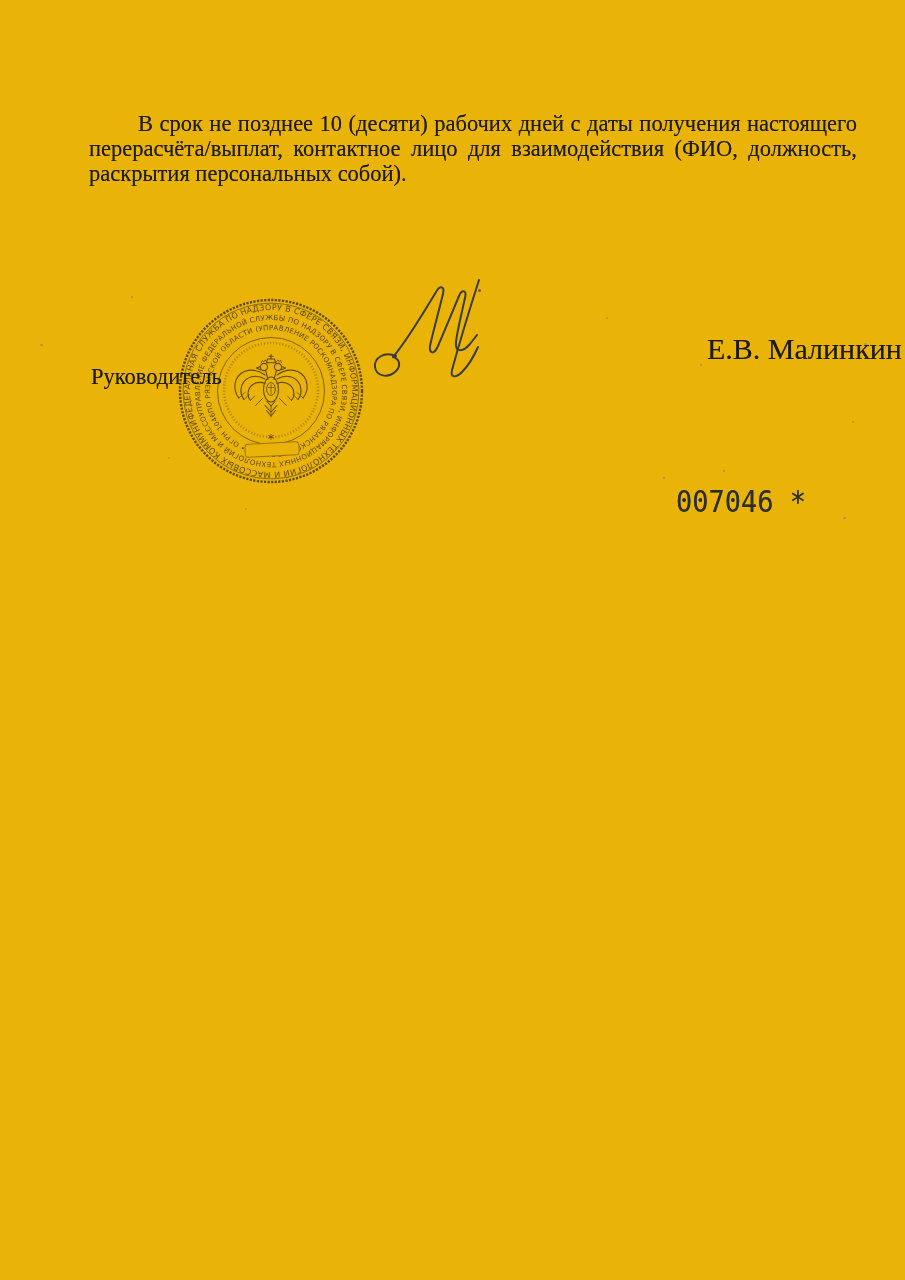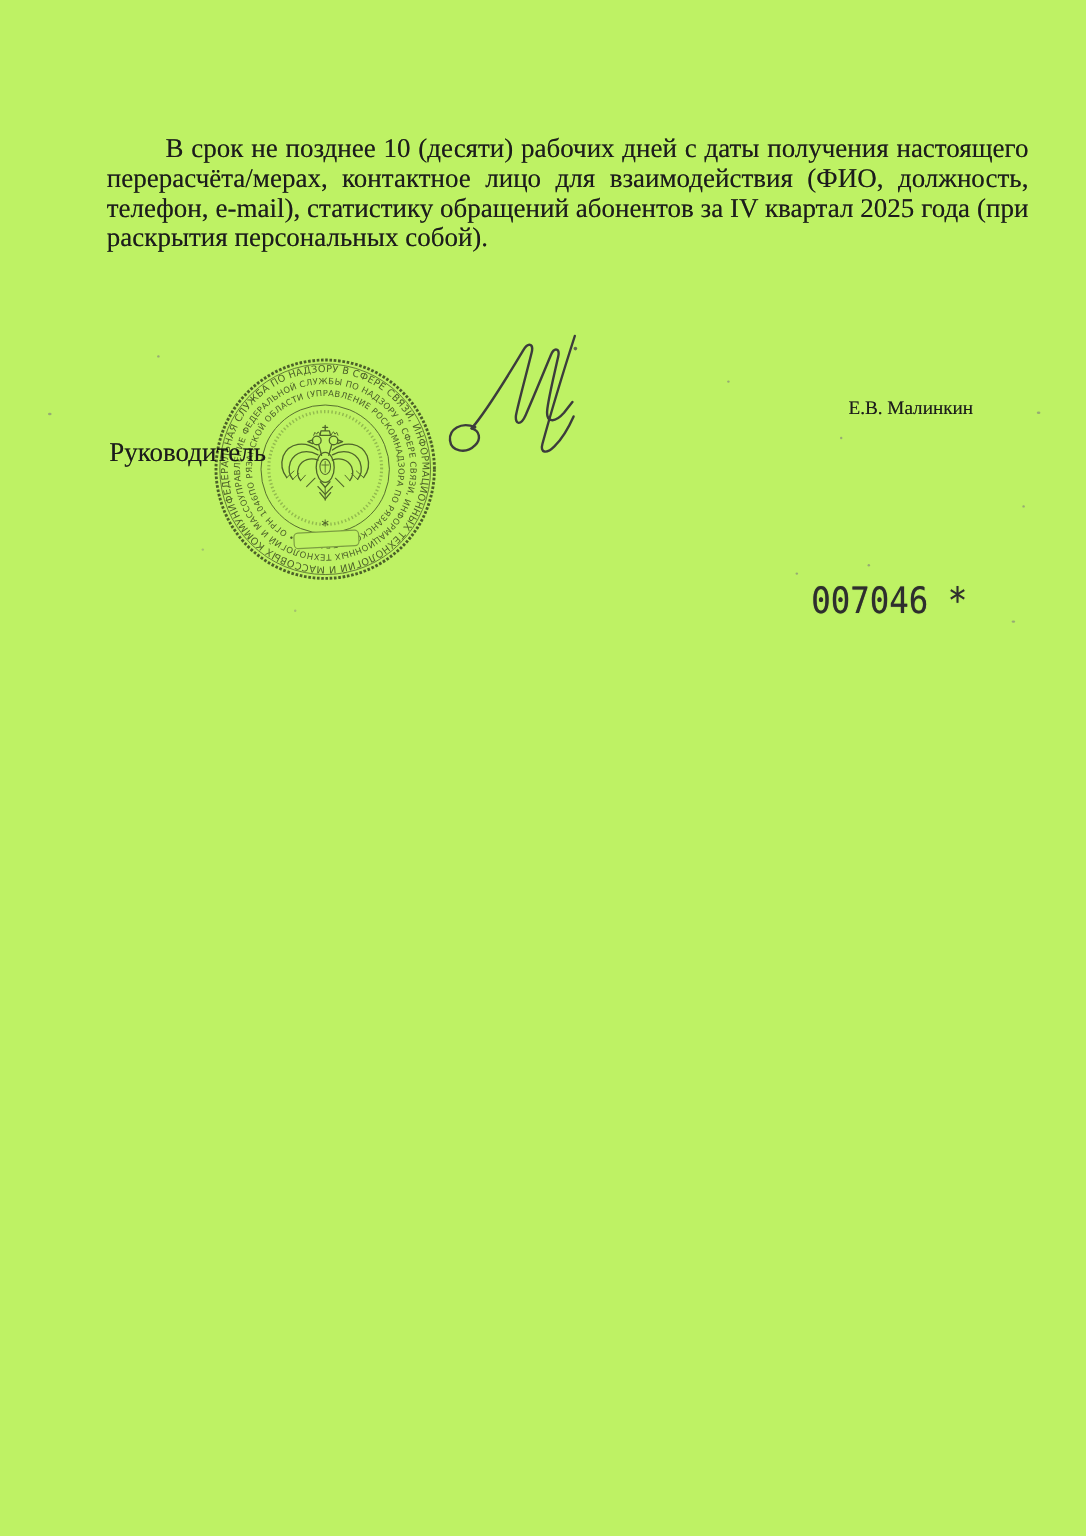--- a/index.html
+++ b/index.html
@@ -1,19 +1,19 @@
 <!DOCTYPE html>
 <html><head>
 <meta charset="utf-8">
 <style>
   html,body{margin:0;padding:0;background:#ffffff;}
   #page{
     position:relative;
     width:905px;height:1280px;
-    background:#bef264;
+    background:#eab308;
     overflow:hidden;
     font-family:"Liberation Serif","DejaVu Serif",serif;
     color:#1c1c1c;
   }
   
   .body-block{
     position:absolute;
     left:89px; top:112px;
     width:768px;
     font-size:22.5px;
@@ -24,21 +24,21 @@
   .ln{white-space:normal;}
   .j{text-align:justify;text-align-last:justify;}
   .first{padding-left:49px;}
   
   .signer-title{
     position:absolute;left:91px;top:332px;
     font-size:22.5px;text-shadow:0 0 .5px rgba(10,10,10,.5);margin-top:32px;
   }
   .signer-name{
     position:absolute;left:707px;top:332px;
-    font-size:16px;text-shadow:0 0 .5px rgba(10,10,10,.5);text-align:right;
+    font-size:30px;text-shadow:0 0 .5px rgba(10,10,10,.5);text-align:right;
   }
   
   .stamp{
     position:absolute;left:176px;top:296px;
     width:190px;height:190px;
     opacity:.88;
     mix-blend-mode:multiply;
   }
   .stamp text{
     font-family:"DejaVu Sans","Liberation Sans",sans-serif;
@@ -66,22 +66,21 @@
     width:2px;height:2px;opacity:.6;
   }
 </style>
 </head>
 <body>
 
 <div id="page">
 
   <div class="body-block">
     <div class="ln j first">В срок не позднее 10 (десяти) рабочих дней с даты получения настоящего</div>
-    <div class="ln j">перерасчёта/мерах, контактное лицо для взаимодействия (ФИО, должность,</div>
-    <div class="ln j">телефон, e-mail), статистику обращений абонентов за IV квартал 2025 года (при</div>
+    <div class="ln j">перерасчёта/выплат, контактное лицо для взаимодействия (ФИО, должность,</div>
     <div class="ln">раскрытия персональных собой).</div>
   </div>
 
   <div class="signer-title">Руководитель</div>
   <div class="signer-name">Е.В. Малинкин</div>
 
   <svg class="stamp" viewBox="0 0 190 190">
     <defs>
       <path id="ringA" d="M 14,95 a 81,81 0 1,1 162,0 a 81,81 0 1,1 -162,0" fill="none"></path>
       <path id="ringB" d="M 24,95 a 71,71 0 1,1 142,0 a 71,71 0 1,1 -142,0" fill="none"></path>

